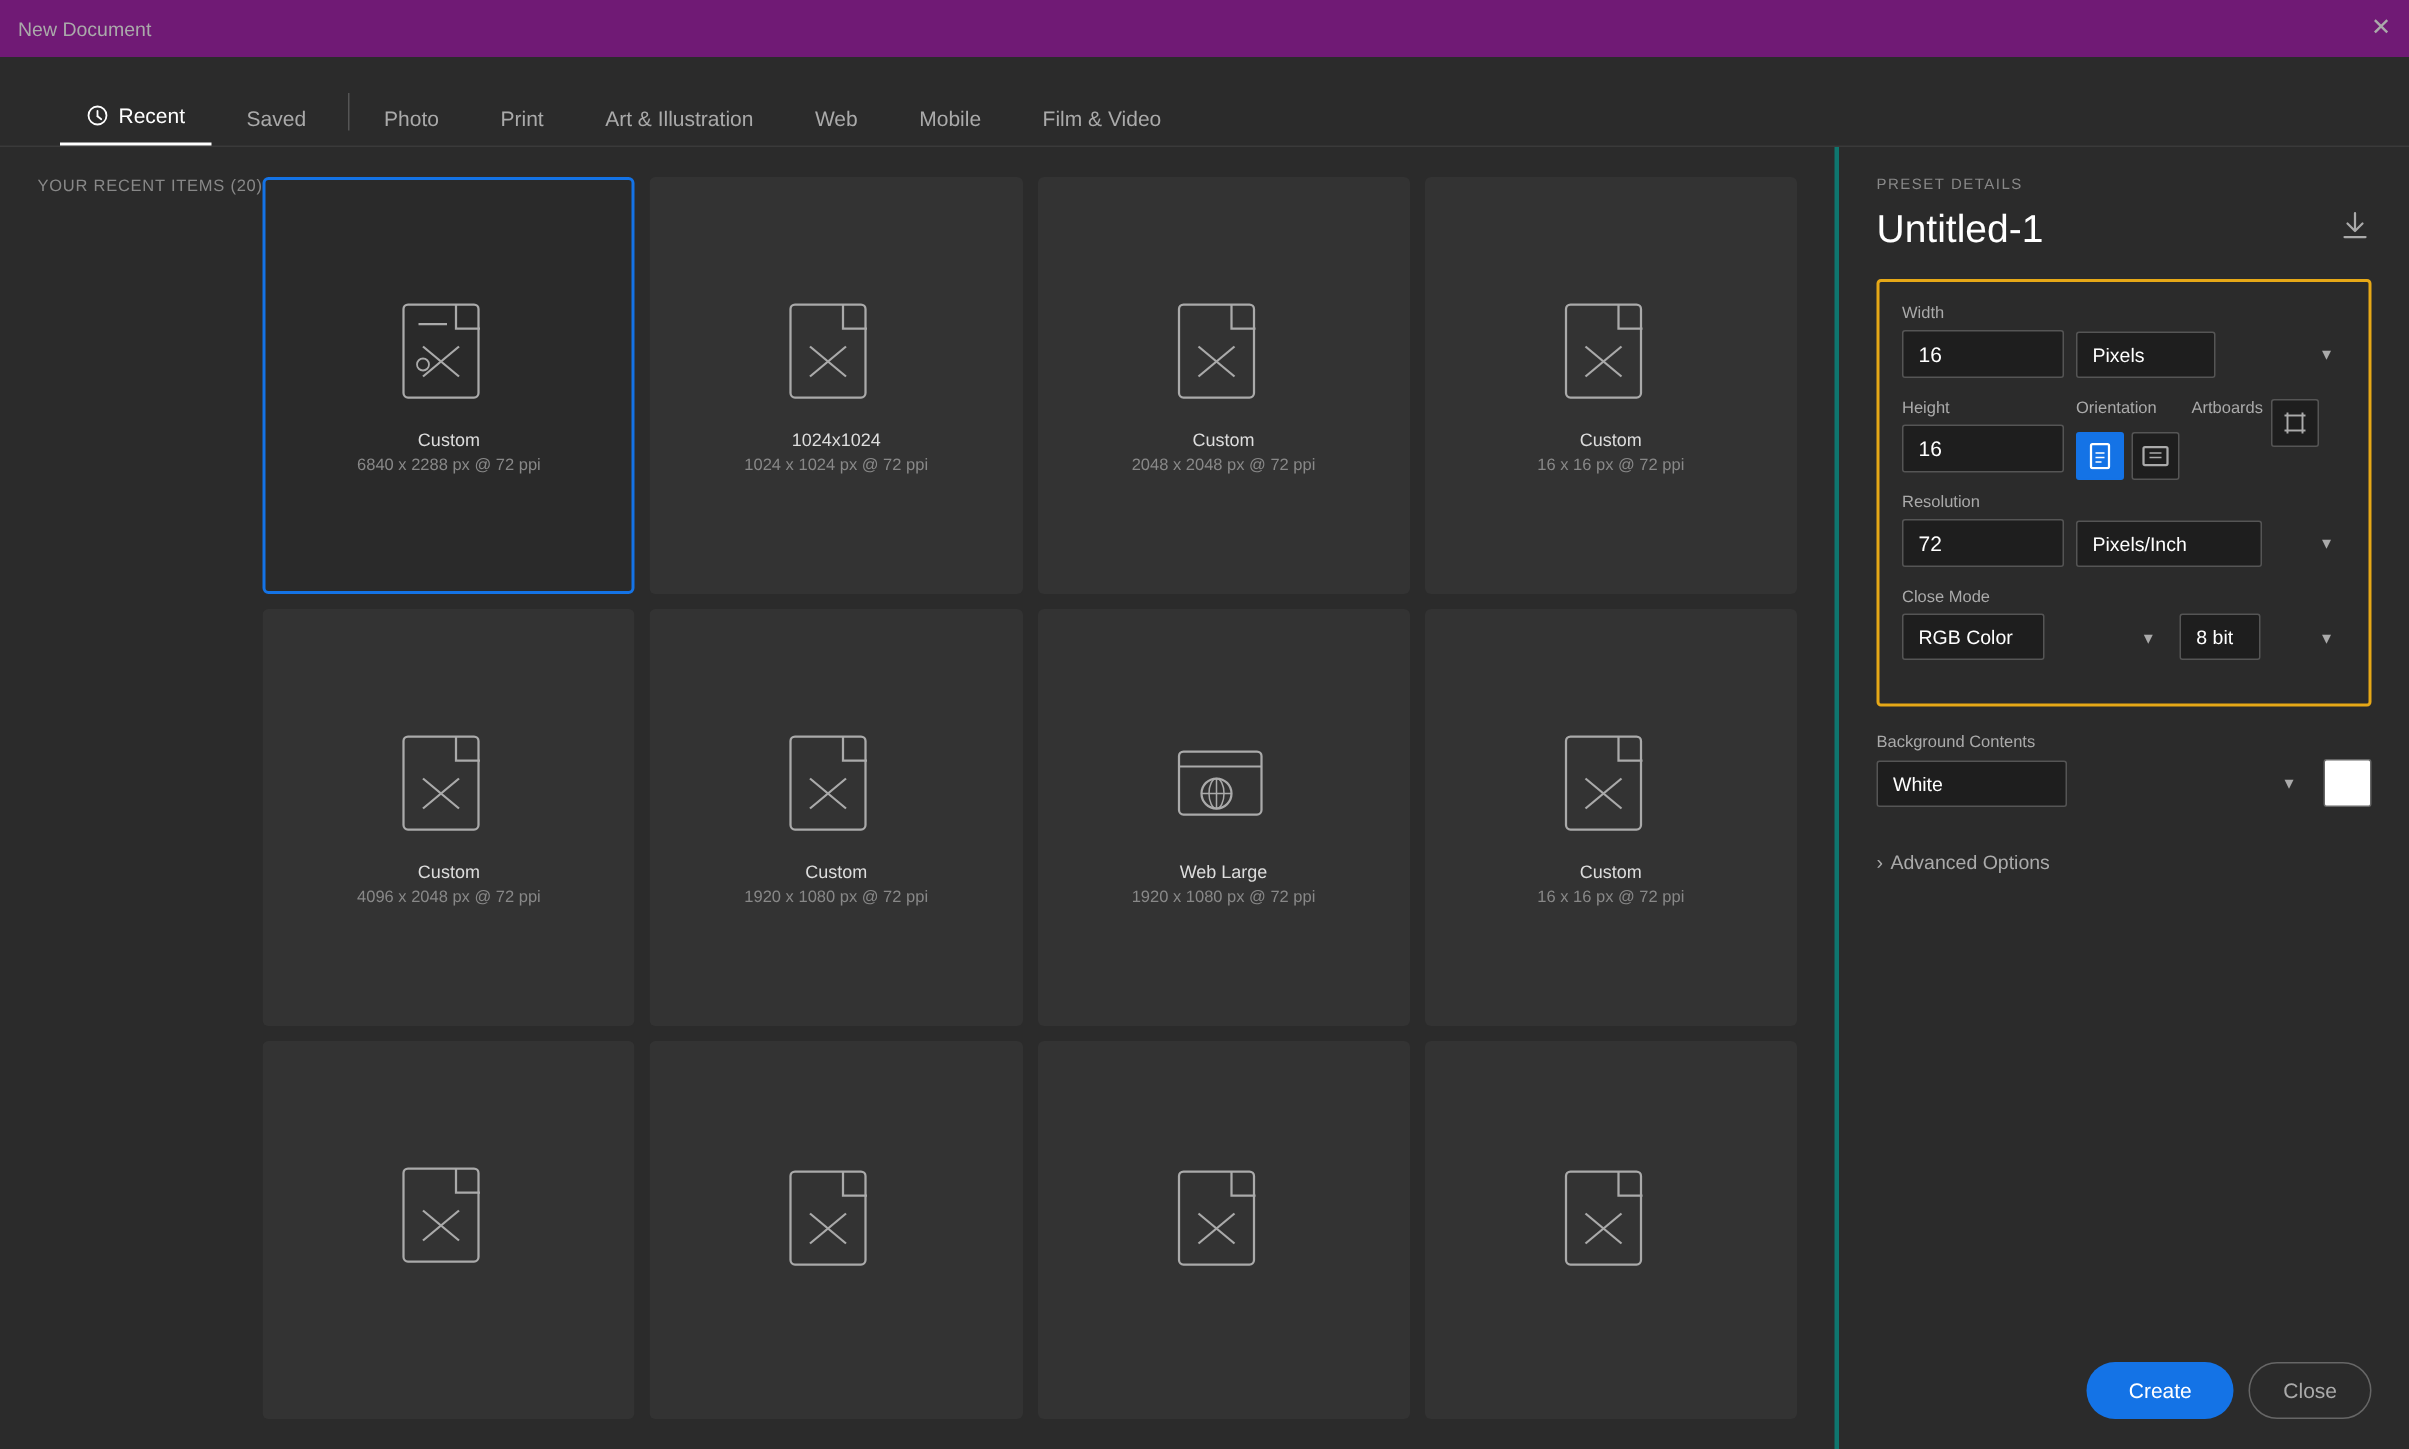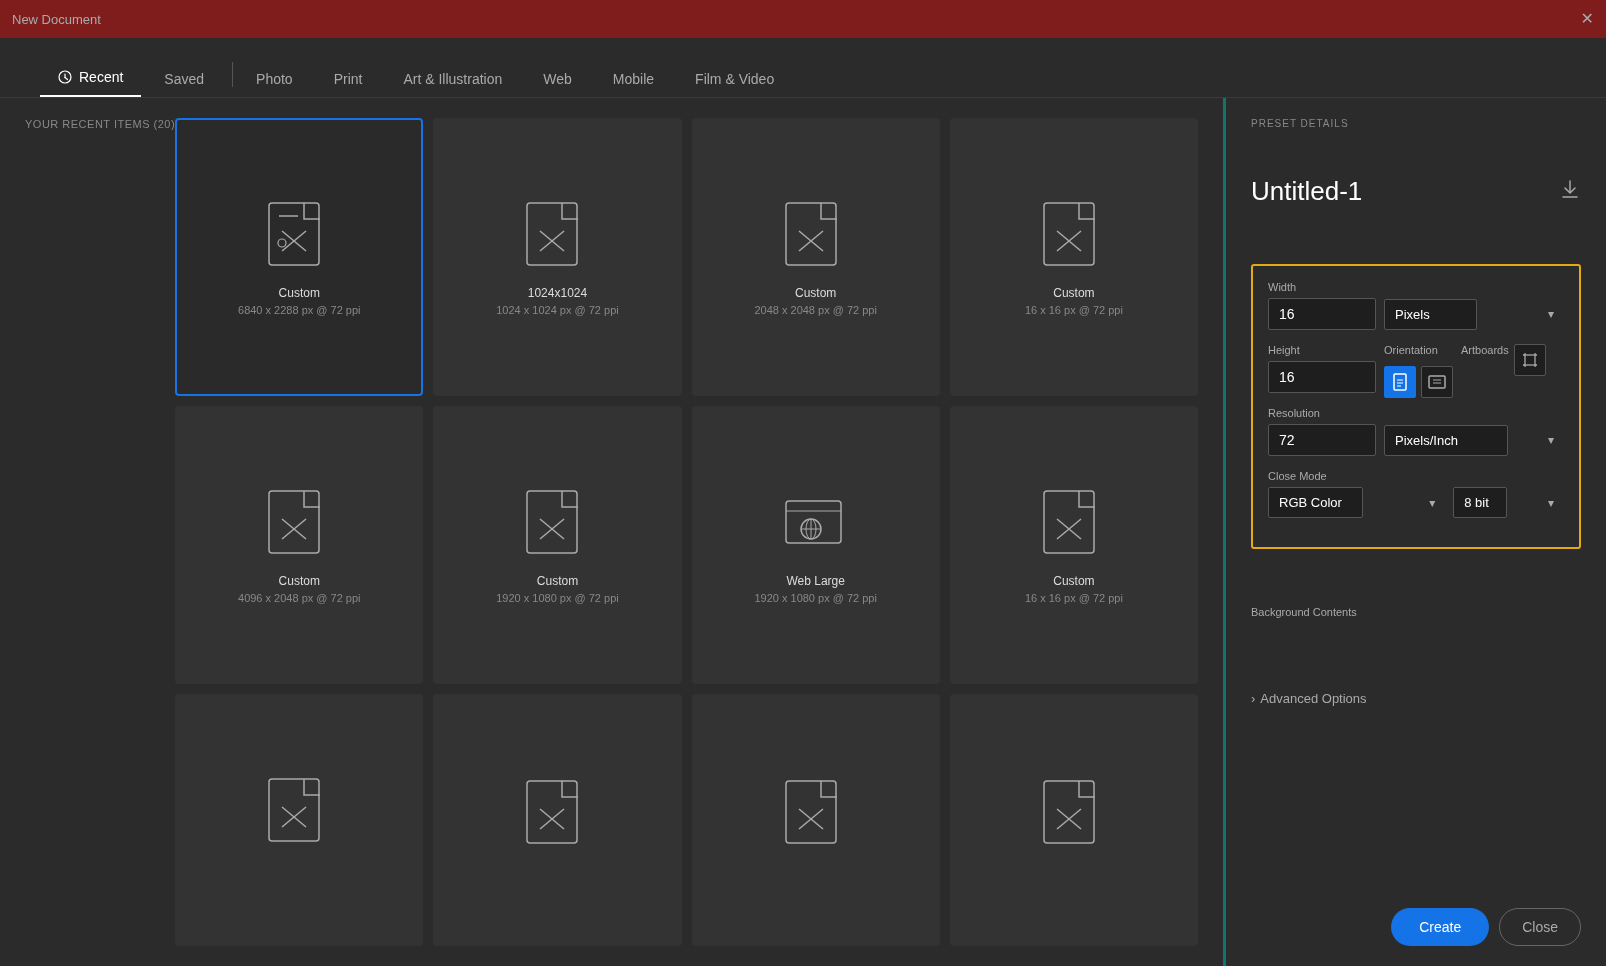--- a/index.html
+++ b/index.html
@@ -14,21 +14,21 @@
 
     .window {
       width: 1606px;
       height: 966px;
       background: #2b2b2b;
       display: flex;
       flex-direction: column;
     }
 
     .title-bar {
-      background: #7f1d1d;
+      background: #701a75;
       height: 38px;
       display: flex;
       align-items: center;
       justify-content: space-between;
       padding: 1px 12px;
       flex-shrink: 0;
     }
 
     .title-bar-text {
       color: #aaa;
@@ -170,21 +170,20 @@
       padding: 3px 12px;
       cursor: pointer;
     }
 
     .right-panel {
       width: 380px;
       padding: 20px 25px;
       display: flex;
       flex-direction: column;
       background: #2b2b2b;
-      gap: 39px;
     }
 
     .preset-label {
       font-size: 10px;
       color: #888;
       letter-spacing: 1px;
       margin-bottom: 8px;
     }
 
     .preset-title-row {
@@ -698,20 +697,31 @@
                 <option>32 bit</option>
               </select>
             </div>
           </div>
         </div>
 
       </div>
 
       <div class="field-group bg-contents">
         <div class="field-label">Background Contents</div>
+        <div class="bg-row">
+          <div class="bg-select-wrap">
+            <select class="field-select">
+              <option>White</option>
+              <option>Black</option>
+              <option>Background Color</option>
+              <option>Transparent</option>
+            </select>
+          </div>
+          <div class="color-swatch"></div>
+        </div>
       </div>
 
       <div class="advanced-opts">
         <span>›</span>
         <span>Advanced Options</span>
       </div>
 
       <div class="bottom-buttons">
         <button class="btn-create">Create</button>
         <button class="btn-close">Close</button>

